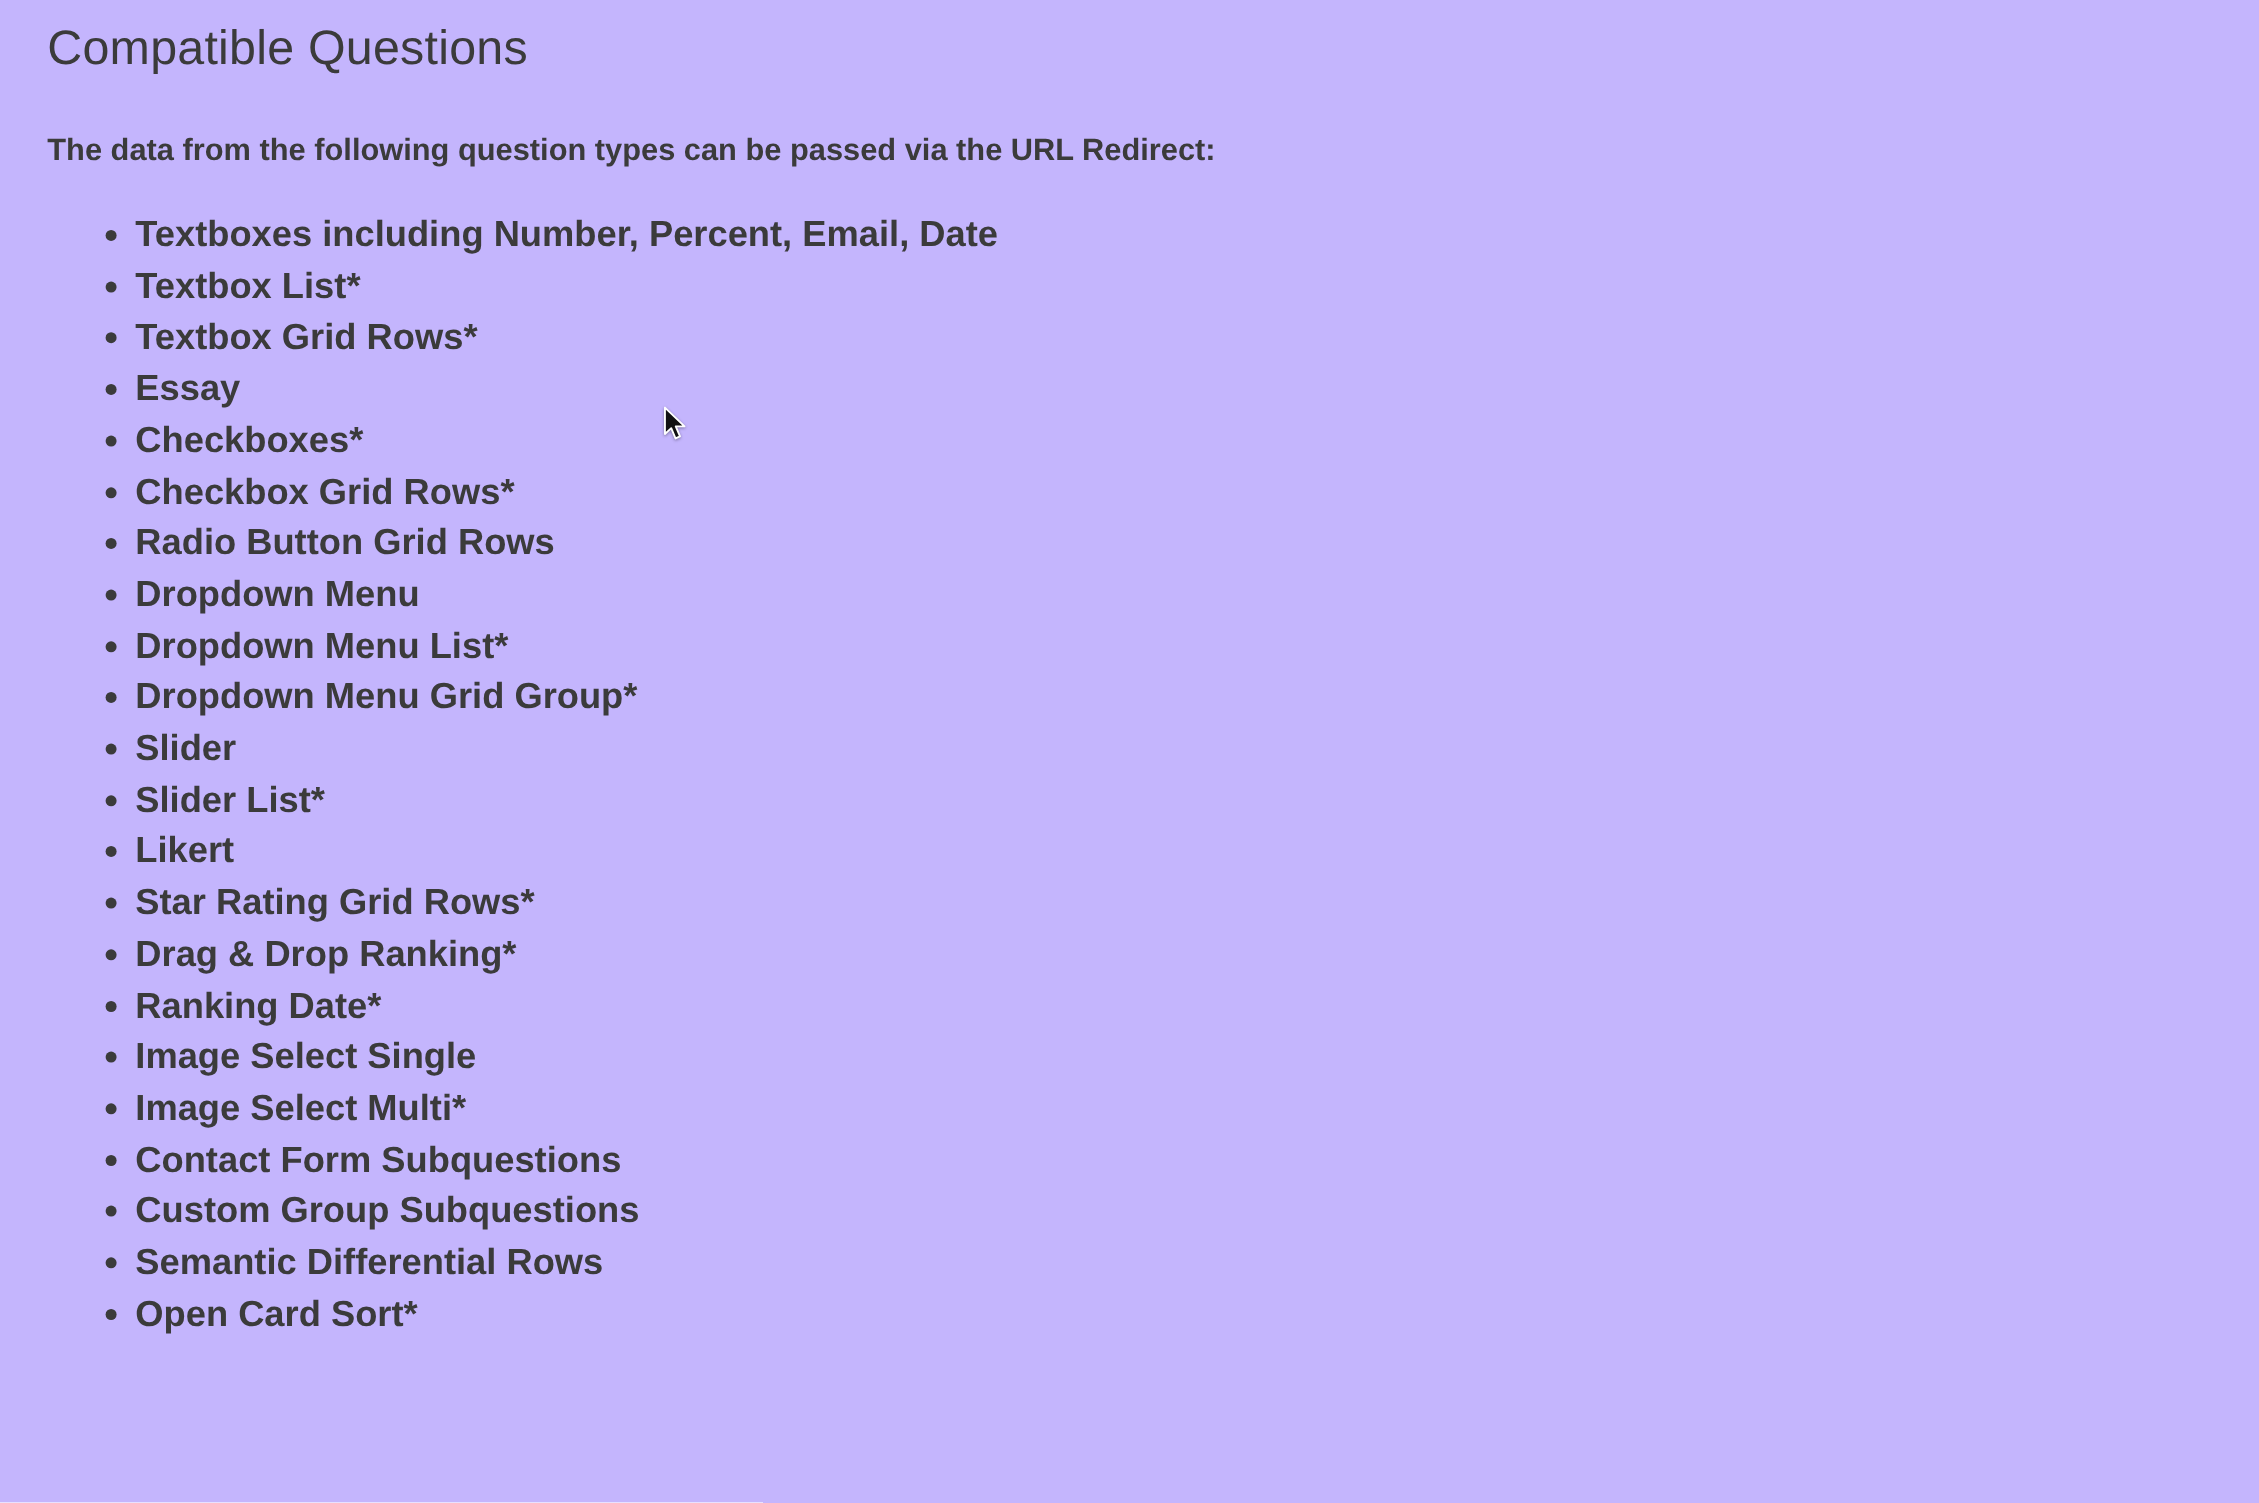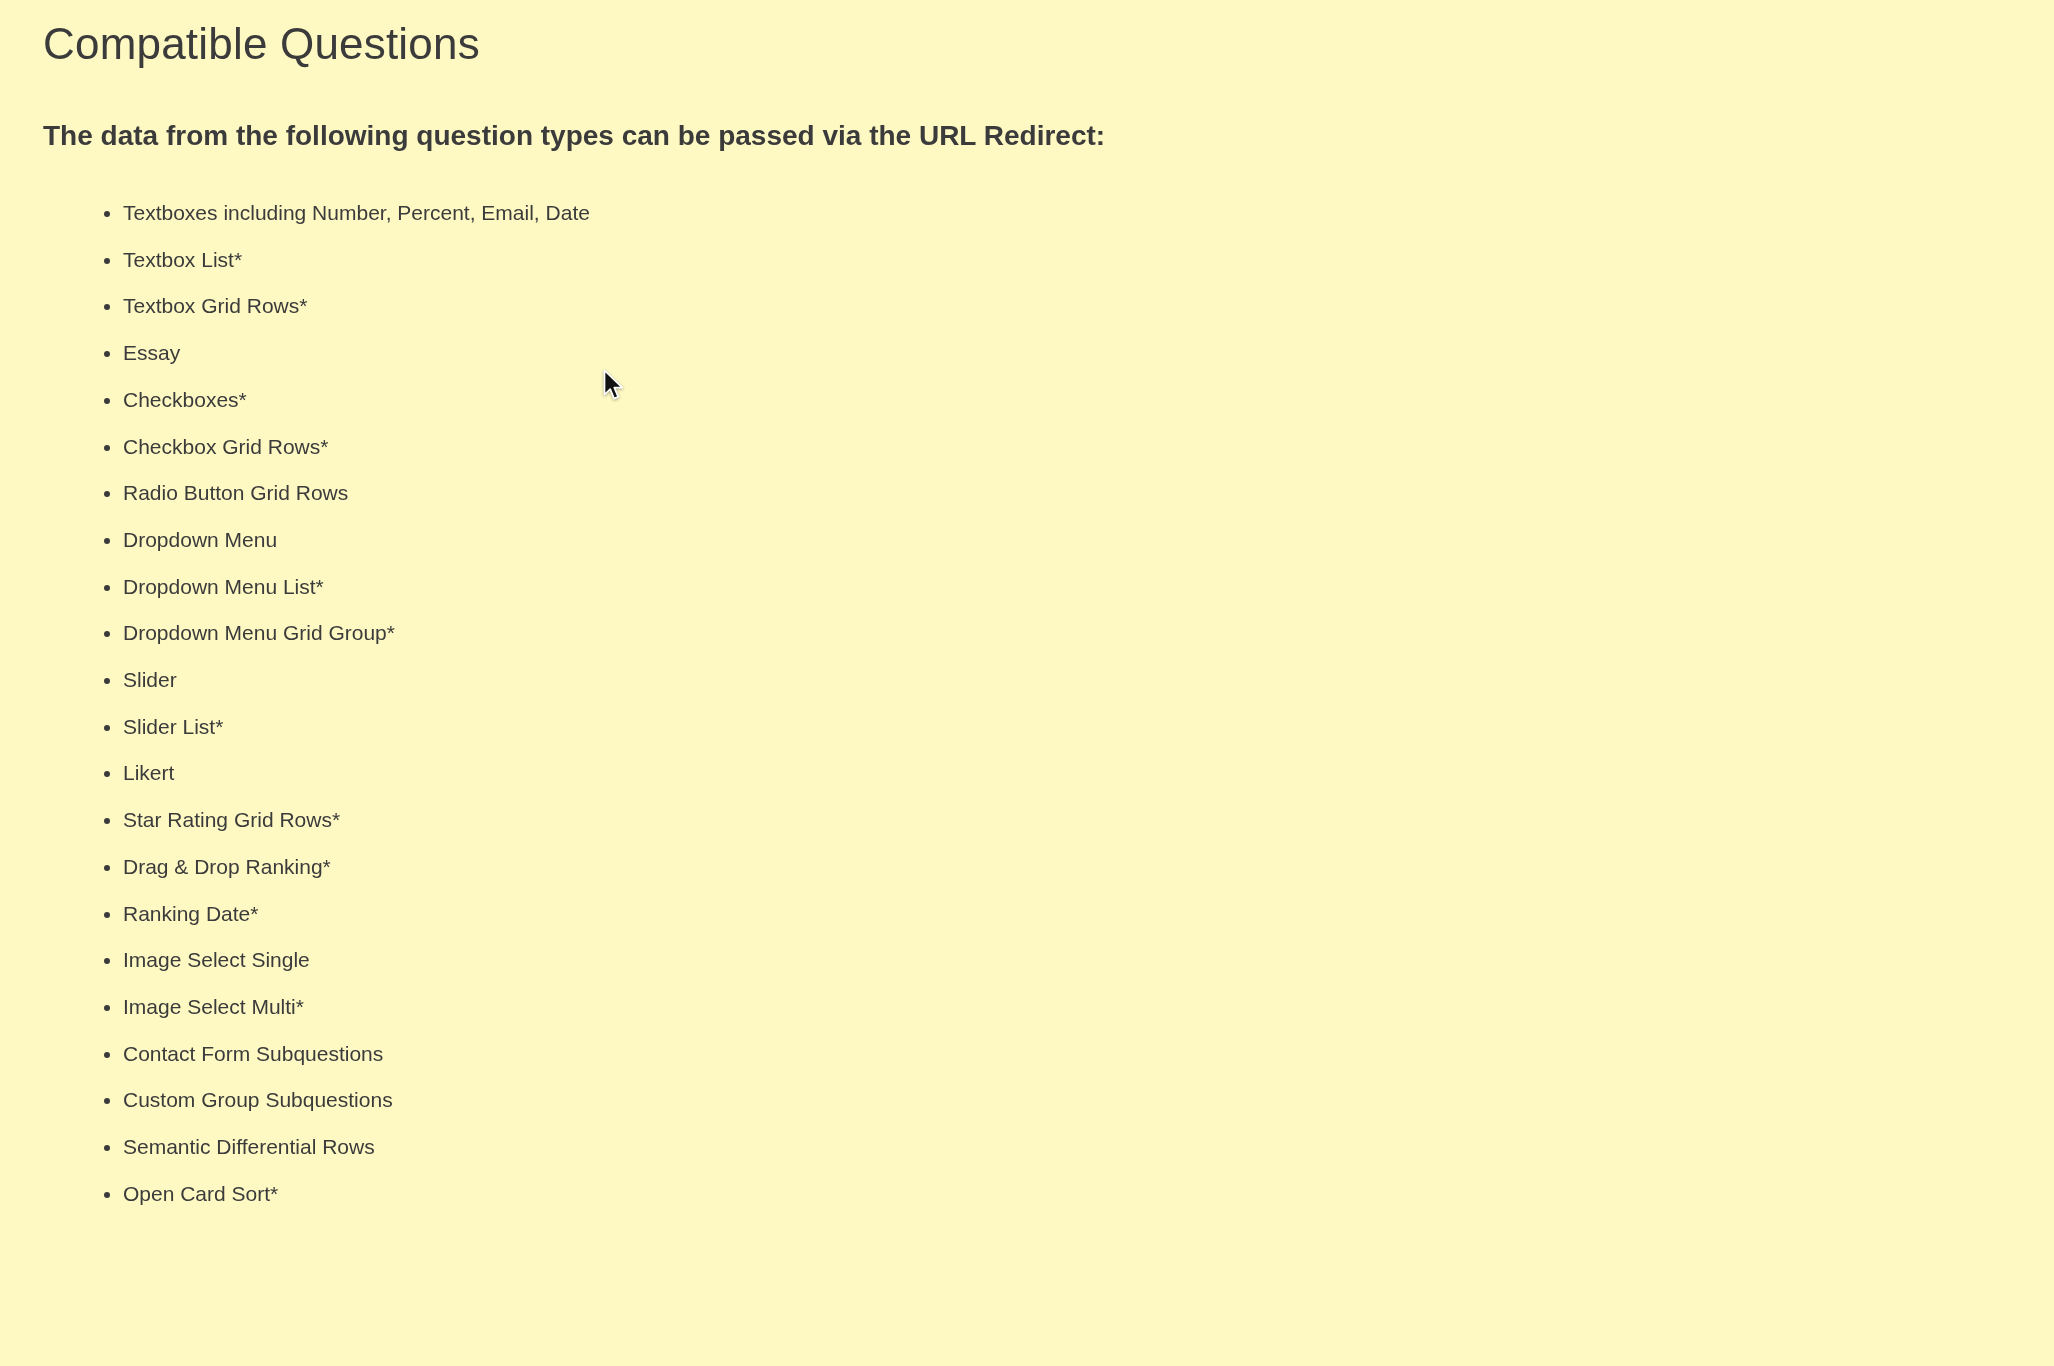--- a/index.html
+++ b/index.html
@@ -11,21 +11,21 @@
     overflow: hidden;
   }
   .page {
     position: relative;
     box-sizing: border-box;
     width: 2054px;
     height: 1366px;
     padding: 16px 24px 0 43px;
     font-family: "Liberation Sans", "DejaVu Sans", sans-serif;
     color: #3b3b3b;
-    background: #fef9c3;
+    background: #c4b5fd;
   }
   .doc-title {
     margin: 0;
     font-size: 44px;
     line-height: 55px;
     font-weight: 400;
     letter-spacing: 0.2px;
     color: #3b3b3b;
   }
   .intro {
@@ -33,23 +33,23 @@
     font-size: 28px;
     line-height: 42px;
     font-weight: 700;
   }
   .question-list {
     margin: 33px 0 0 0;
     padding: 0 0 0 80px;
     list-style: disc outside;
   }
   .question-list li {
-    font-size: 21px;
+    font-size: 33px;
     line-height: 46.7px;
-    font-weight: 400;
+    font-weight: 700;
   }
   .footnote {
     margin: 45px 0 0 0;
     max-width: 2000px;
     font-size: 28px;
     line-height: 44px;
     font-weight: 400;
   }
   .cursor {
     position: absolute;

